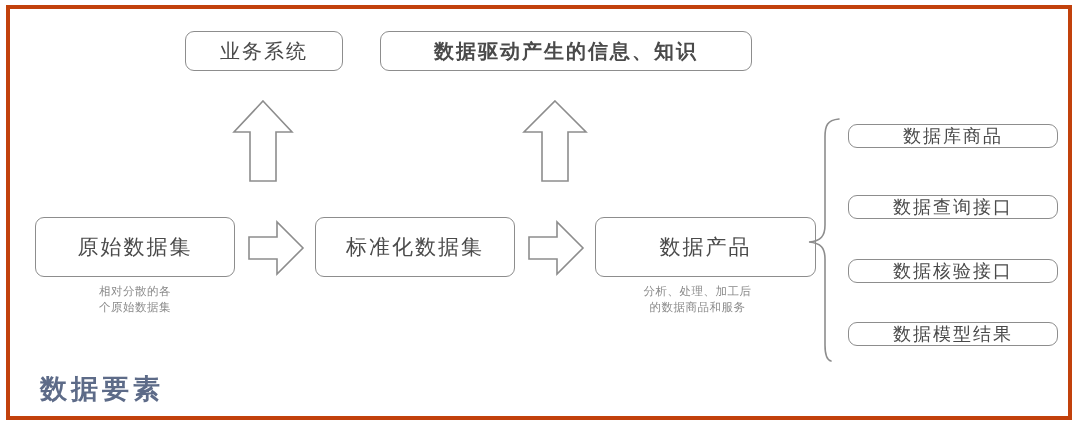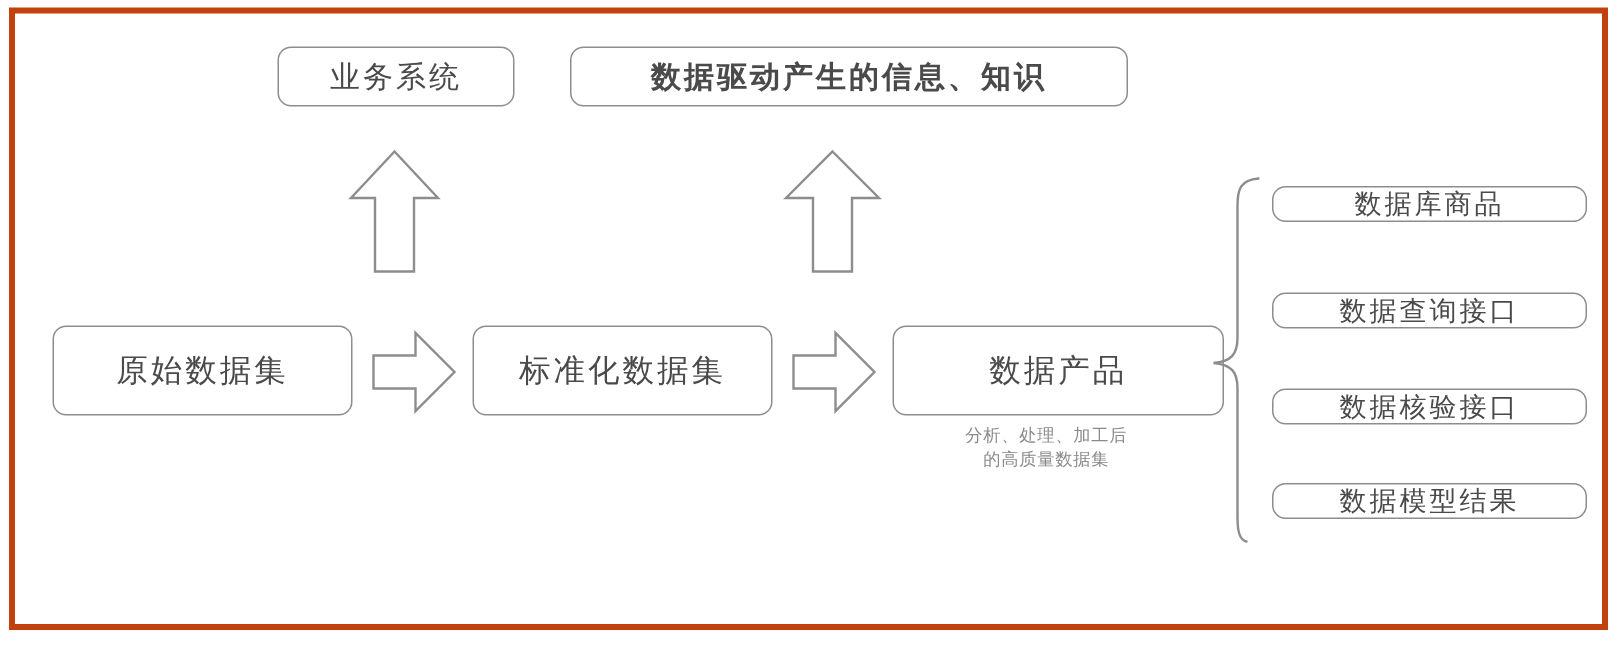--- a/index.html
+++ b/index.html
@@ -136,30 +136,32 @@
       <path class="arrow-path" d="M31 2 L60 33 L44 33 L44 82 L18 82 L18 33 L2 33 Z"></path>
     </svg>
 
     <svg class="arrow-svg" id="arr-up-2" width="66" height="84" viewBox="0 0 66 84">
       <path class="arrow-path" d="M33 2 L64 33 L46 33 L46 82 L20 82 L20 33 L2 33 Z"></path>
     </svg>
 
     <div class="node node-main" id="box-raw">
       <span>原始数据集</span>
     </div>
+    <div class="caption" id="cap-raw">相对分散的各
+个原始数据集</div>
 
     <div class="node node-main" id="box-standard">
       <span>标准化数据集</span>
     </div>
 
     <div class="node node-main" id="box-product">
       <span>数据产品</span>
     </div>
     <div class="caption" id="cap-product">分析、处理、加工后
-的高质量数据集</div>
+的数据商品和服务</div>
 
     <svg class="arrow-svg" id="arr-right-1" width="58" height="58" viewBox="0 0 58 58">
       <path class="arrow-path" d="M2 18 L30 18 L30 3 L56 29 L30 55 L30 40 L2 40 Z"></path>
     </svg>
 
     <svg class="arrow-svg" id="arr-right-2" width="58" height="58" viewBox="0 0 58 58">
       <path class="arrow-path" d="M2 18 L30 18 L30 3 L56 29 L30 55 L30 40 L2 40 Z"></path>
     </svg>
 
     <svg id="brace" width="36" height="246" viewBox="0 0 36 246">
@@ -181,15 +183,16 @@
     </div>
 
     <div class="node node-side" id="box-s2">
       <span>数据核验接口</span>
     </div>
 
     <div class="node node-side" id="box-s3">
       <span>数据模型结果</span>
     </div>
 
+    <div id="heading">数据要素</div>
 
   </div>
 </div>
 
 </body></html>

